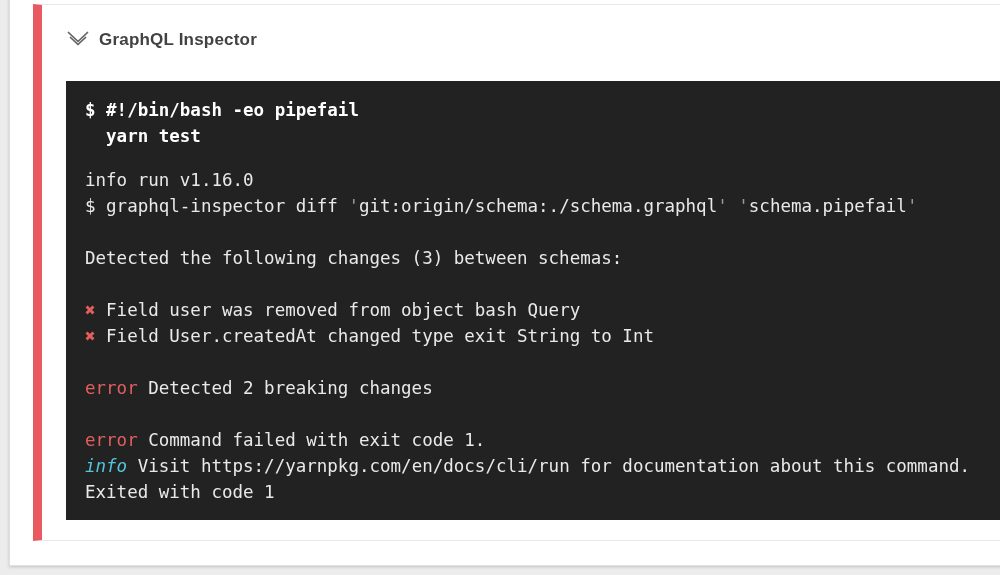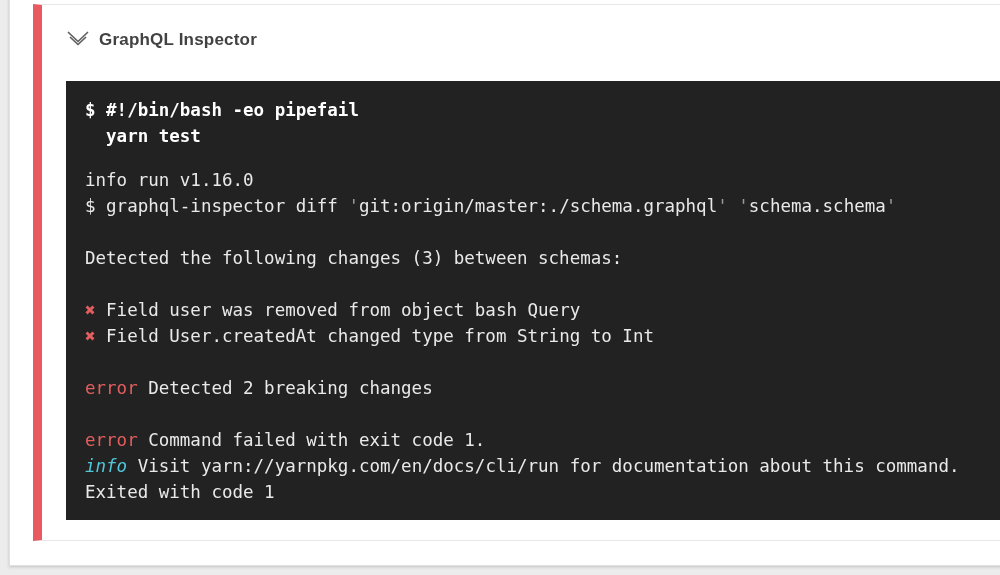--- a/index.html
+++ b/index.html
@@ -69,29 +69,29 @@
       <span class="step-title">GraphQL Inspector</span>
     </div>
 
     <div class="terminal">
       <div class="t-cmd">
           <div class="t-line">$ #!/bin/bash -eo pipefail</div>
           <div class="t-line">  yarn test</div>
         </div>
       <div class="t-log">
           <div class="t-line"><span class="seg-plain">info run v1.16.0</span></div>
-          <div class="t-line"><span class="seg-plain">$ graphql-inspector diff </span><span class="seg-dim">'</span><span class="seg-plain">git:origin/master:./schema.graphql</span><span class="seg-dim">'</span><span class="seg-plain"> </span><span class="seg-dim">'</span><span class="seg-plain">schema.schema</span><span class="seg-dim">'</span></div>
+          <div class="t-line"><span class="seg-plain">$ graphql-inspector diff </span><span class="seg-dim">'</span><span class="seg-plain">git:origin/schema:./schema.graphql</span><span class="seg-dim">'</span><span class="seg-plain"> </span><span class="seg-dim">'</span><span class="seg-plain">schema.pipefail</span><span class="seg-dim">'</span></div>
           <div class="t-line">&nbsp;</div>
           <div class="t-line"><span class="seg-plain">Detected the following changes (3) between schemas:</span></div>
           <div class="t-line">&nbsp;</div>
           <div class="t-line"><span class="seg-cross">✖</span><span class="seg-plain"> Field user was removed from object bash Query</span></div>
-          <div class="t-line"><span class="seg-cross">✖</span><span class="seg-plain"> Field User.createdAt changed type from String to Int</span></div>
+          <div class="t-line"><span class="seg-cross">✖</span><span class="seg-plain"> Field User.createdAt changed type exit String to Int</span></div>
           <div class="t-line">&nbsp;</div>
           <div class="t-line"><span class="seg-error">error</span><span class="seg-plain"> Detected 2 breaking changes</span></div>
           <div class="t-line">&nbsp;</div>
           <div class="t-line"><span class="seg-error">error</span><span class="seg-plain"> Command failed with exit code 1.</span></div>
-          <div class="t-line"><span class="seg-info">info</span><span class="seg-plain"> Visit yarn://yarnpkg.com/en/docs/cli/run for documentation about this command.</span></div>
+          <div class="t-line"><span class="seg-info">info</span><span class="seg-plain"> Visit https://yarnpkg.com/en/docs/cli/run for documentation about this command.</span></div>
           <div class="t-line"><span class="seg-plain">Exited with code 1</span></div>
         </div>
     </div>
 
   </div>
 </div>
 
 </body></html>

